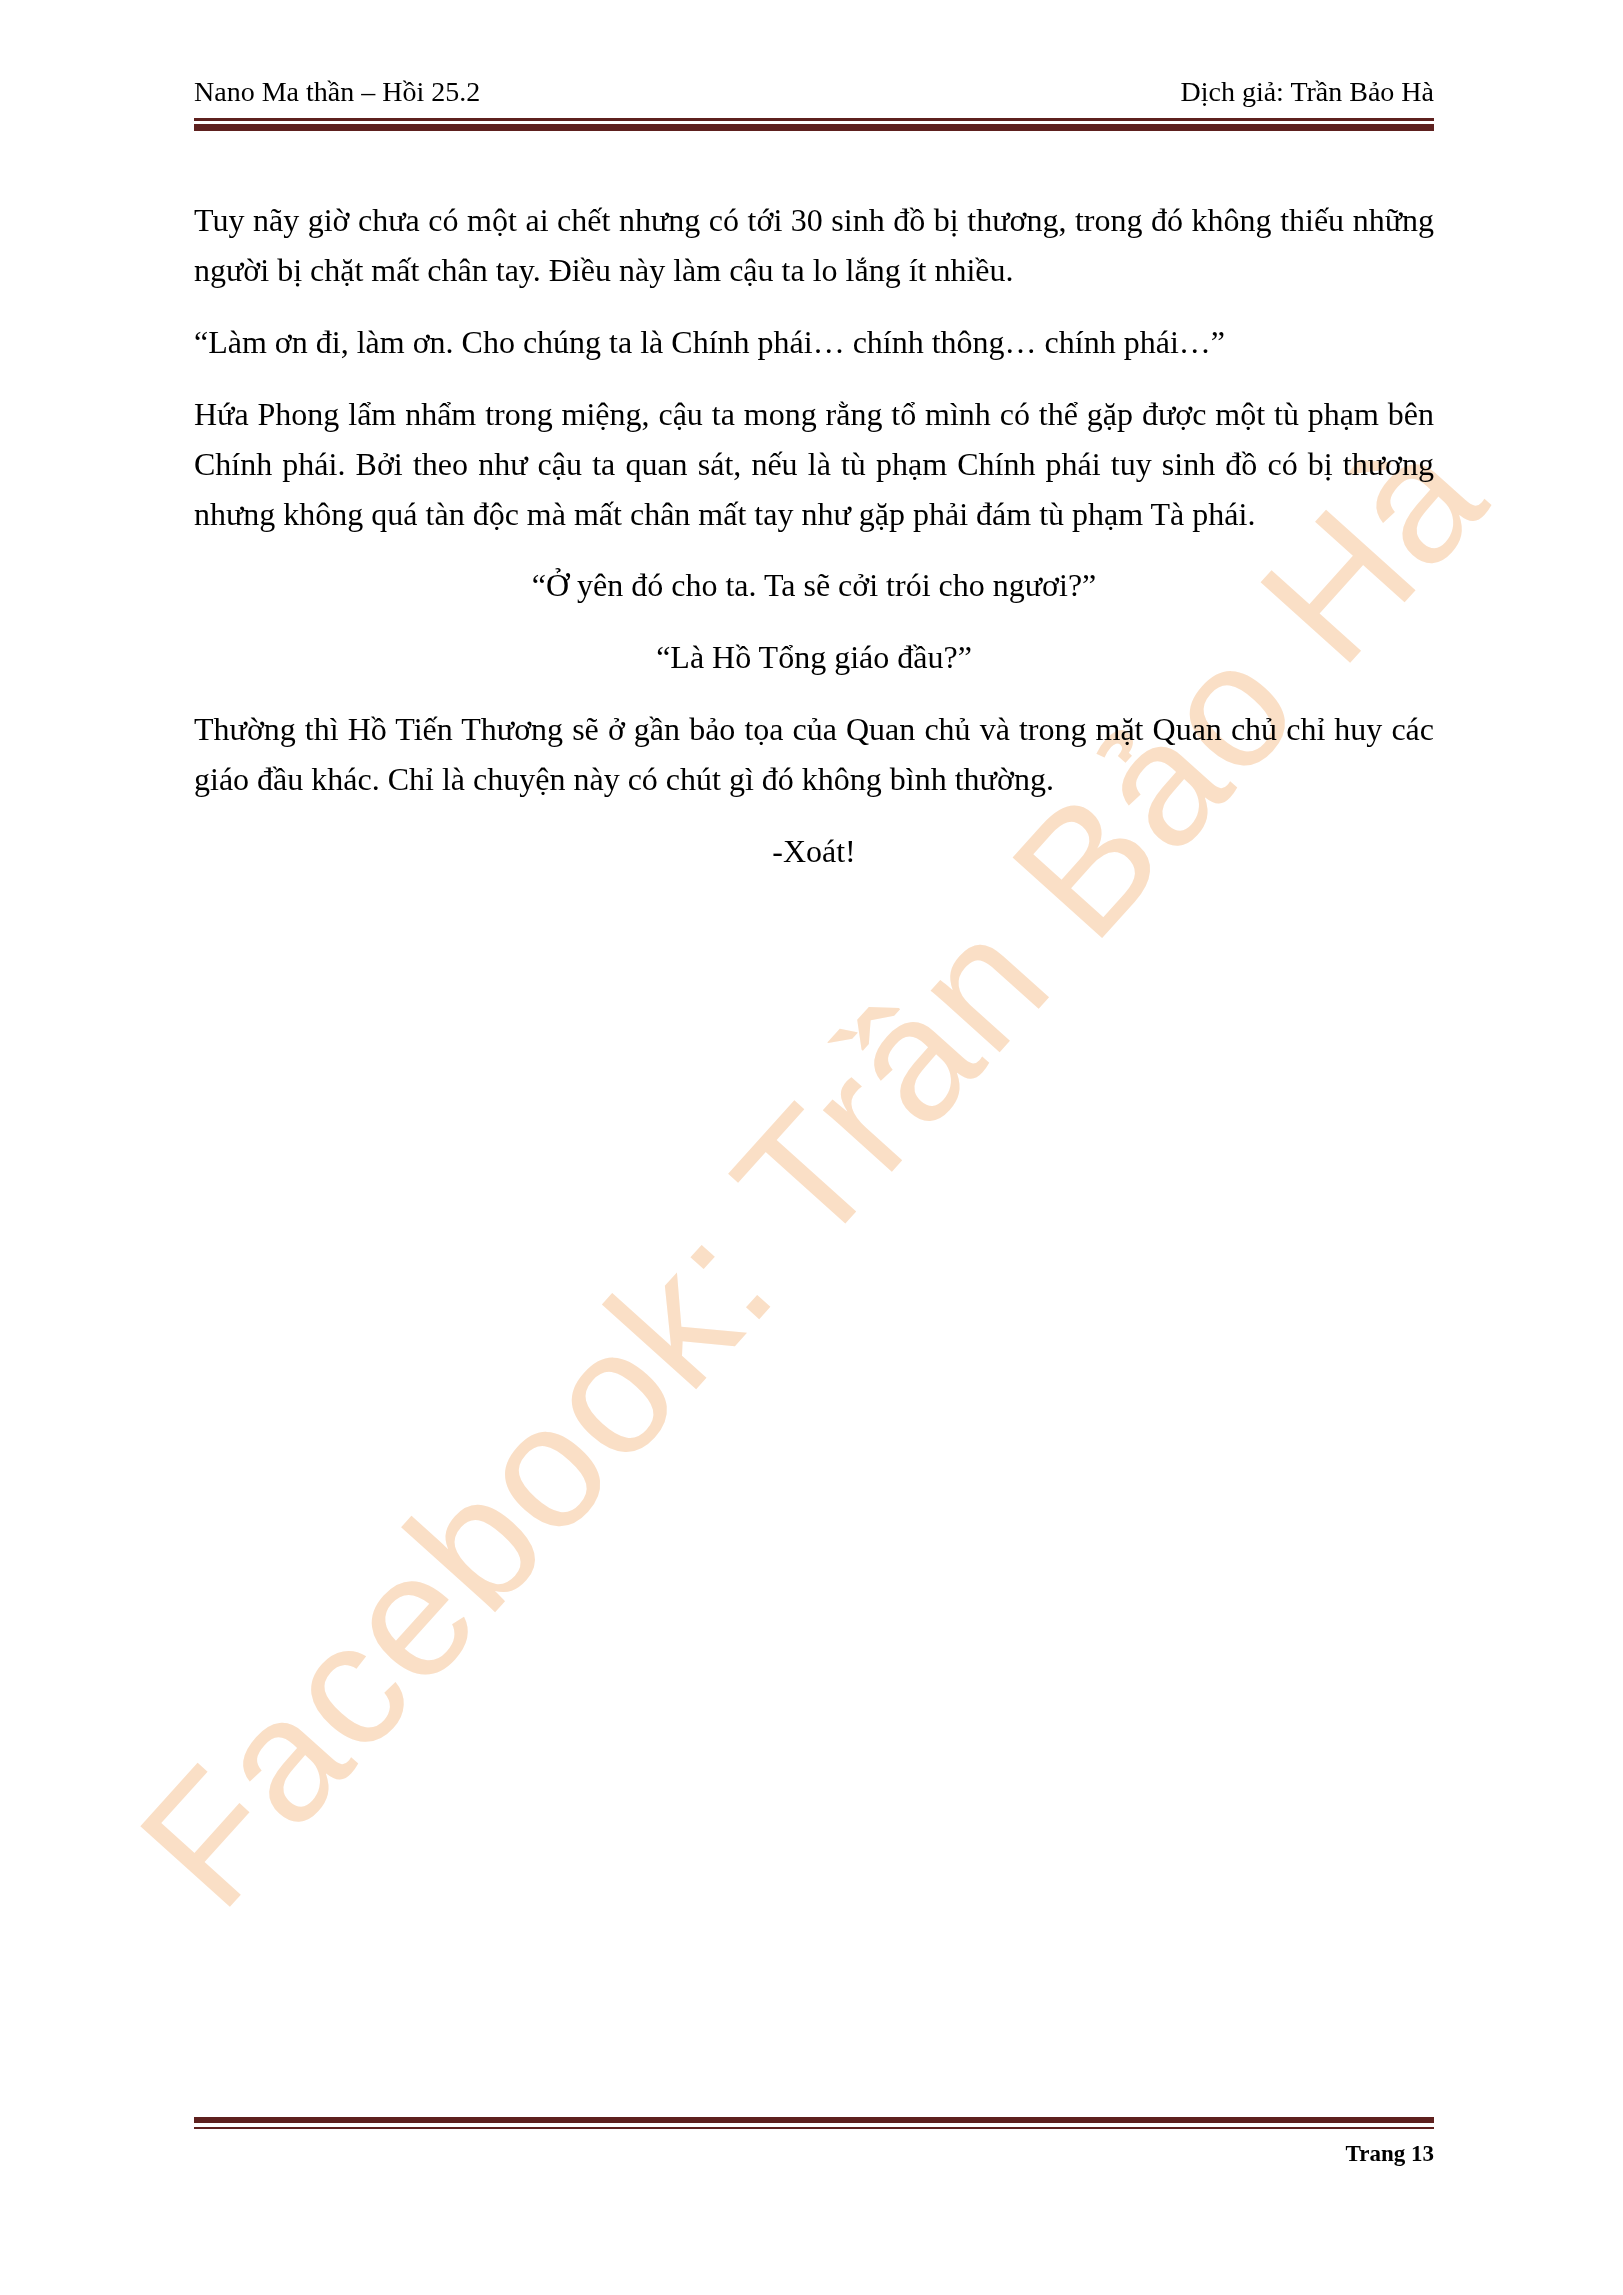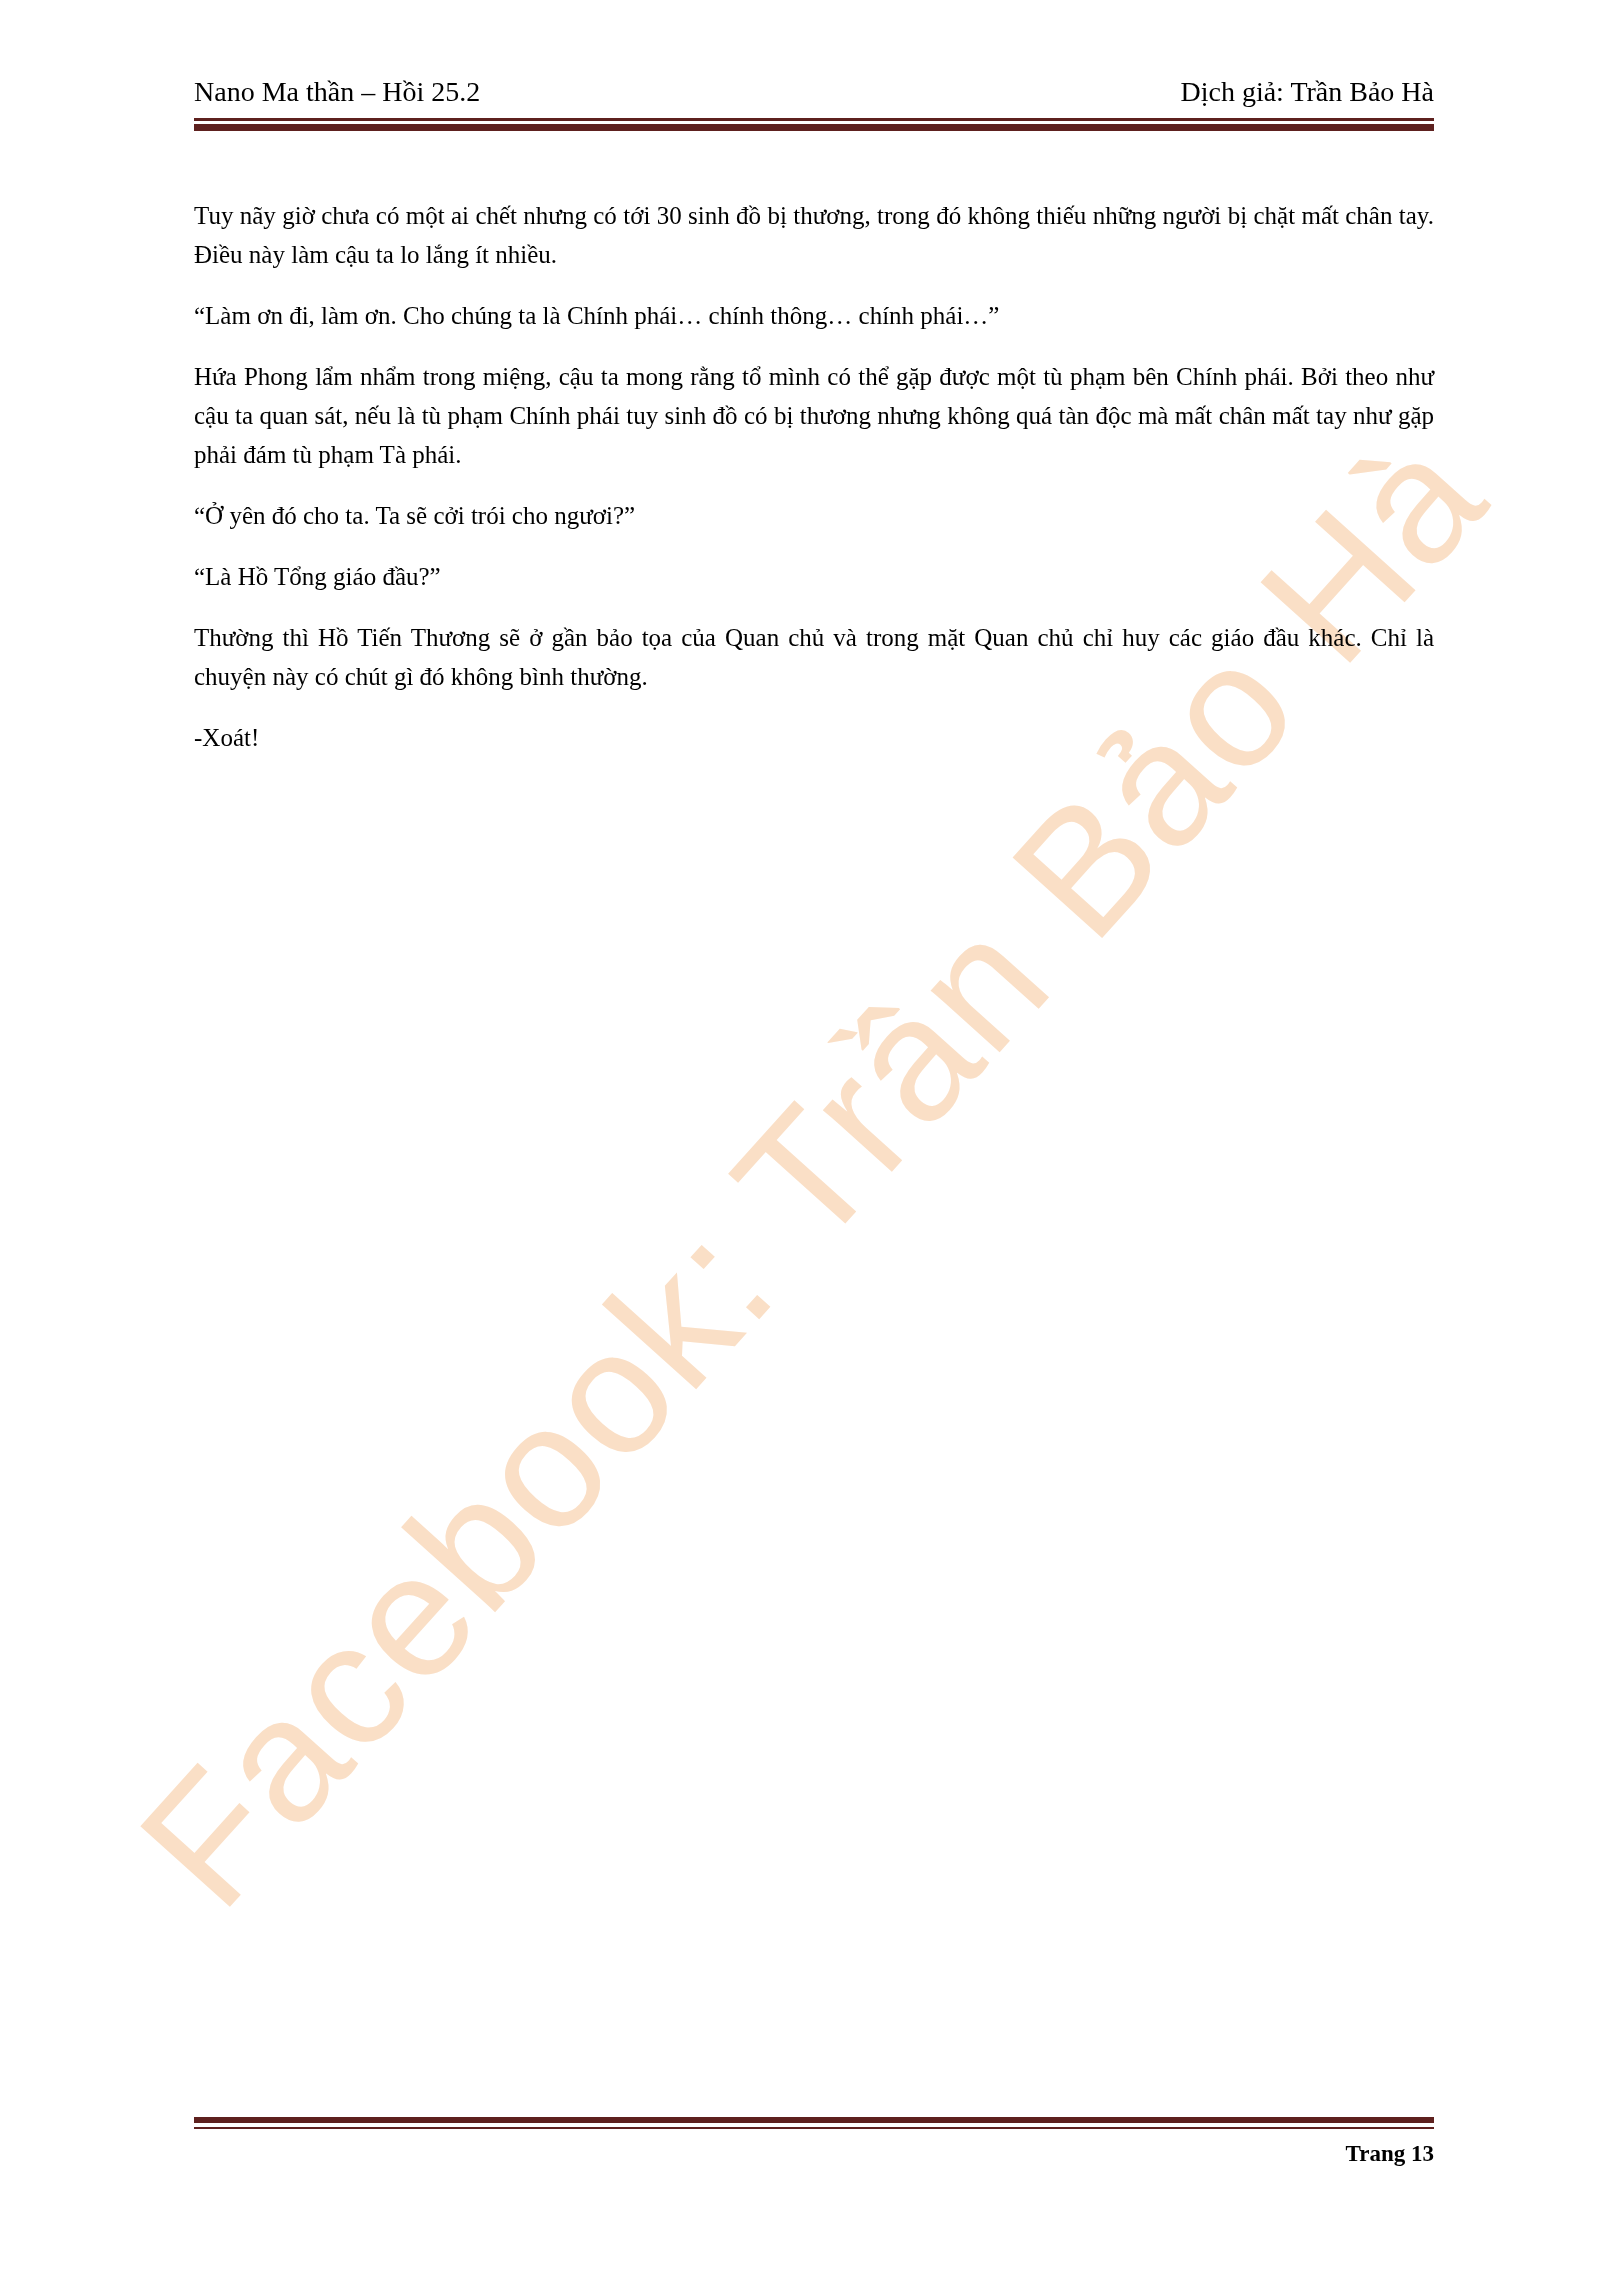--- a/index.html
+++ b/index.html
@@ -86,30 +86,30 @@
 
   
   .content {
     position: absolute;
     z-index: 2;
     left: 194px;
     top: 196px;
     width: 1240px;
   }
   .para {
-    font-size: 25px;
+    font-size: 32px;
     line-height: 1.56;
     text-align: justify;
     text-justify: inter-word;
     margin: 0 0 22px 0;
     -webkit-hyphens: none;
     hyphens: none;
   }
   .para:last-child { margin-bottom: 4px; }
-  .para.noindent { text-align: left; }
+  .para.noindent { text-align: center; }
 
   
   .footer {
     position: absolute;
     z-index: 3;
     left: 194px;
     bottom: 128px;
     width: 1240px;
   }
   .footer-rules { margin-bottom: 11.8px; }

